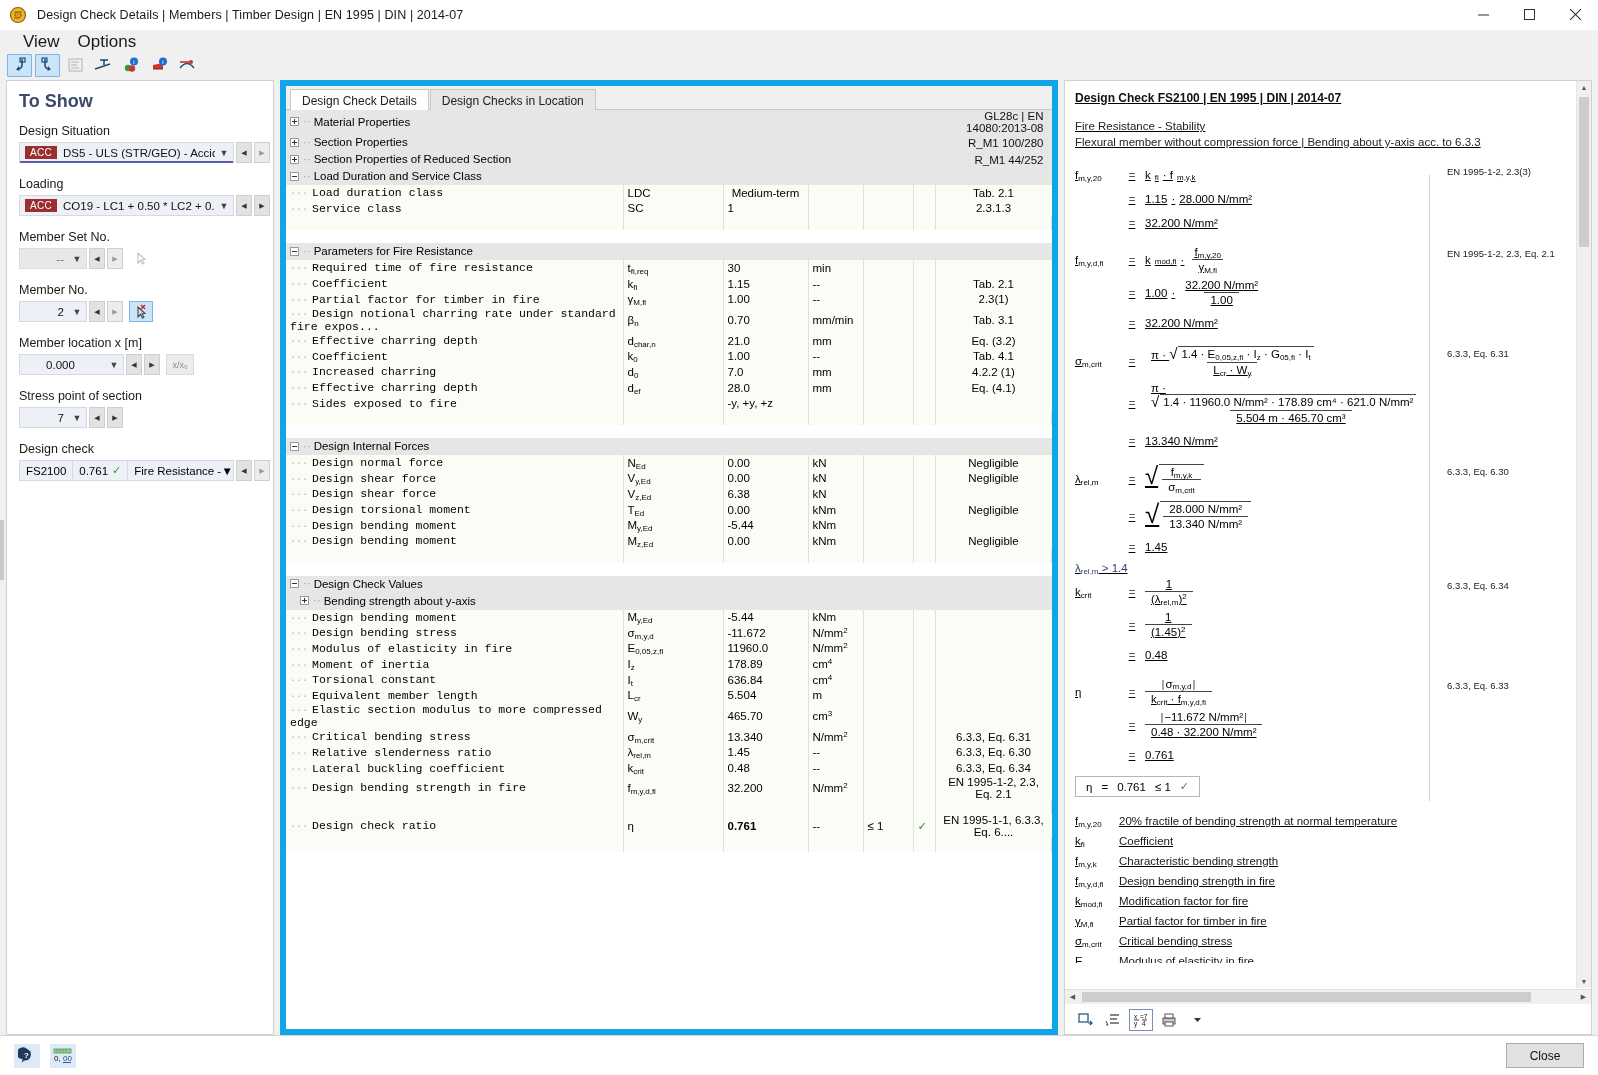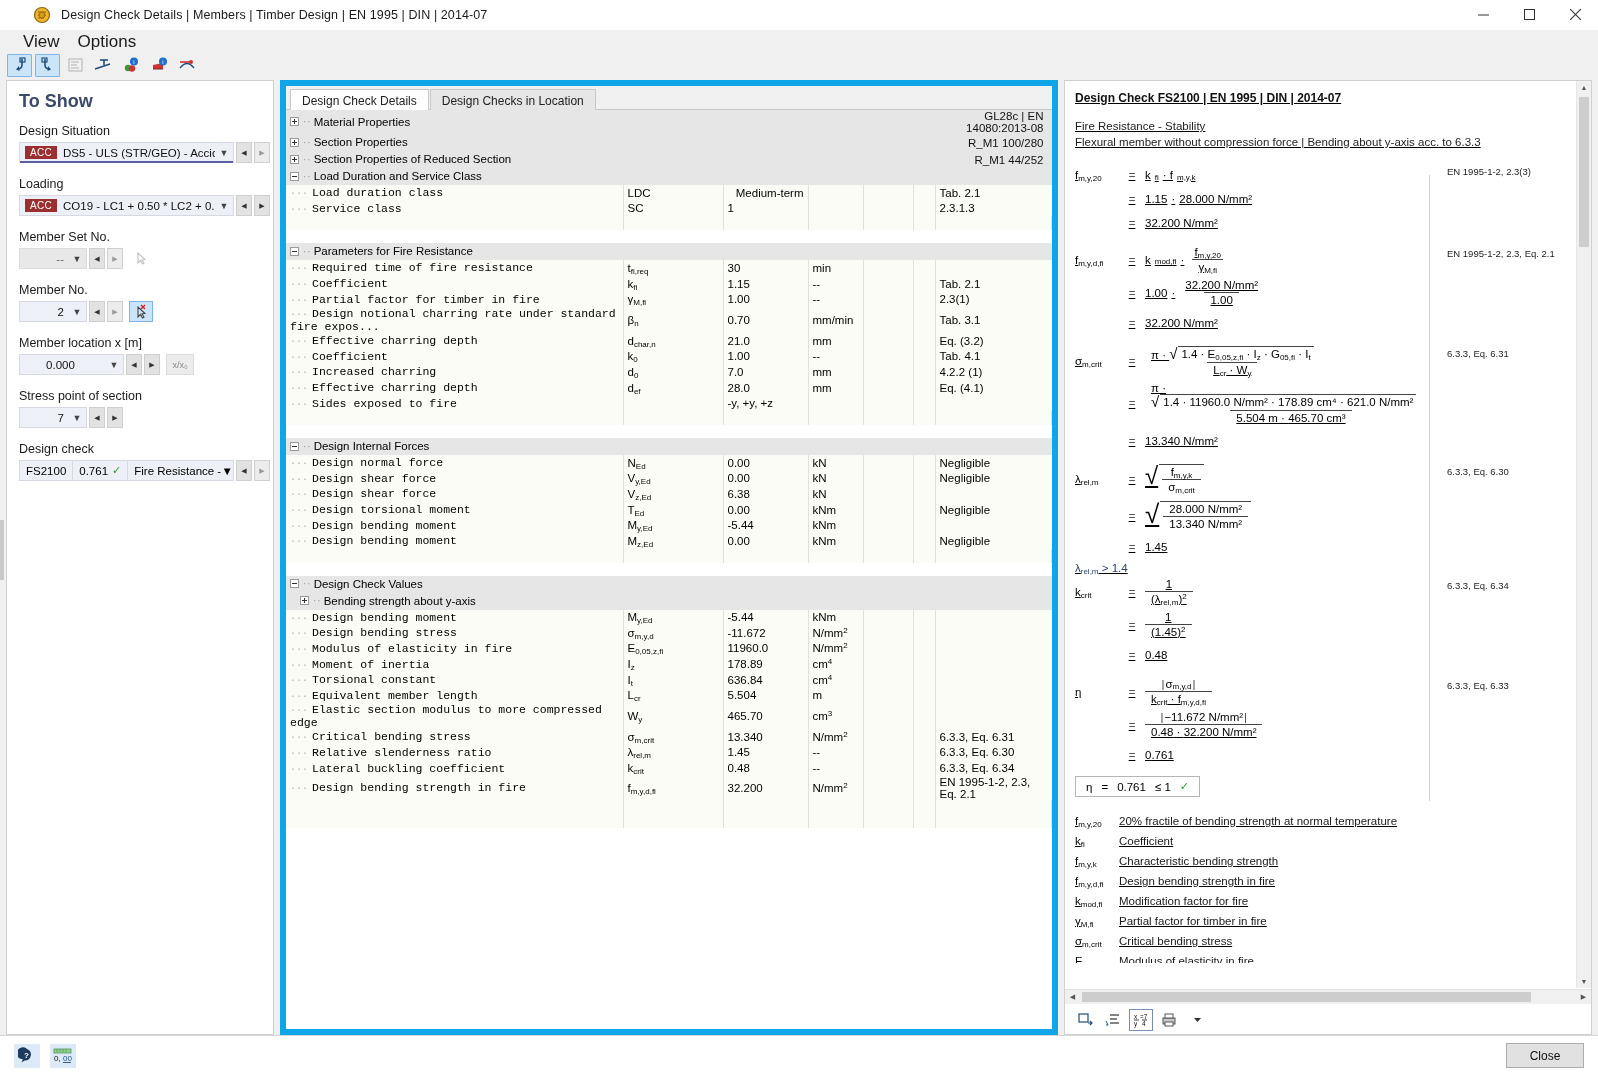--- a/index.html
+++ b/index.html
@@ -18,21 +18,20 @@
     background: #f0f0f0;
     display: flex; flex-direction: column;
   }
 
   
   .titlebar {
     height: 30px; min-height: 30px;
     background: #ffffff;
     display: flex; align-items: center;
     border-bottom: 1px solid #ffffff;
-    padding-left: 24px;
   }
   .titlebar .app-icon {
     width: 22px; height: 22px; margin-left: 8px; margin-right: 7px;
     position: relative; flex: none;
   }
   .titlebar .title-text {
     font-size: 12.5px; color: #1a1a1a; letter-spacing: 0.1px;
   }
   .win-controls { margin-left: auto; display: flex; height: 30px; }
   .win-btn {
@@ -175,21 +174,21 @@
   .col-unit  { width: 55px; }
   .col-limit { width: 50px; text-align: right; }
   .col-ok    { width: 22px; text-align: center; }
   .col-ref   { width: auto; }
 
   tr.group td { background: #e6e6e6; font-size: 11.5px; height: 17px; }
   tr.group td.first { padding-left: 4px; }
   tr.group td.ref-right { text-align: right; color: #111; padding-right: 8px;}
   tr.data { background: #fcfcf7; }
   tr.data td { border-right: 1px solid #e0e0dd; }
-  tr.data td:last-child { border-right: none; }
+  tr.data td:last-child { border-right: none; text-align: center; }
   tr.spacer td { background: #ffffff; height: 13px; border: none; }
   tr.spacer2 td { background: #fcfcf7; height: 14px; border-right: 1px solid #e0e0dd;}
 
   .tree-node { display: inline-flex; align-items: center; }
   .expander {
     width: 9px; height: 9px; border: 1px solid #9a9a9a; background: #fff;
     display: inline-block; position: relative; margin-right: 4px; flex: none;
   }
   .expander::before {
     content: ""; position: absolute; left: 1px; right: 1px; top: 3px;
@@ -550,21 +549,21 @@
                 <span class="tree-node">
                     <span class="expander"></span>
                     <span class="dots">··</span>
                 <span>Load Duration and Service Class</span>
                   </span>
               </td>
             </tr>
             <tr class="data">
               <td class="indent2"><span class="leafdash">···</span><span>Load duration class</span></td>
               <td>LDC</td>
-              <td style="text-align:right">Medium-term</td>
+              <td style="text-align:center">Medium-term</td>
               <td></td>
               <td></td>
               <td></td>
               <td>Tab. 2.1</td>
             </tr>
             <tr class="data">
               <td class="indent2"><span class="leafdash">···</span><span>Service class</span></td>
               <td>SC</td>
               <td style="text-align:left">1</td>
               <td></td>
@@ -883,20 +882,29 @@
             </tr>
             <tr class="spacer2">
                 <td></td>
                 <td></td>
                 <td></td>
                 <td></td>
                 <td></td>
                 <td></td>
                 <td></td>
               </tr>
+            <tr class="data">
+              <td class="indent2"><span class="leafdash">···</span><span>Design check ratio</span></td>
+              <td>η</td>
+              <td class="bold">0.761</td>
+              <td>--</td>
+              <td>≤ 1</td>
+              <td class="chk">✓</td>
+              <td>EN 1995-1-1, 6.3.3, Eq. 6....</td>
+            </tr>
             <tr class="spacer2">
                 <td></td>
                 <td></td>
                 <td></td>
                 <td></td>
                 <td></td>
                 <td></td>
                 <td></td>
               </tr>
           </tbody>

